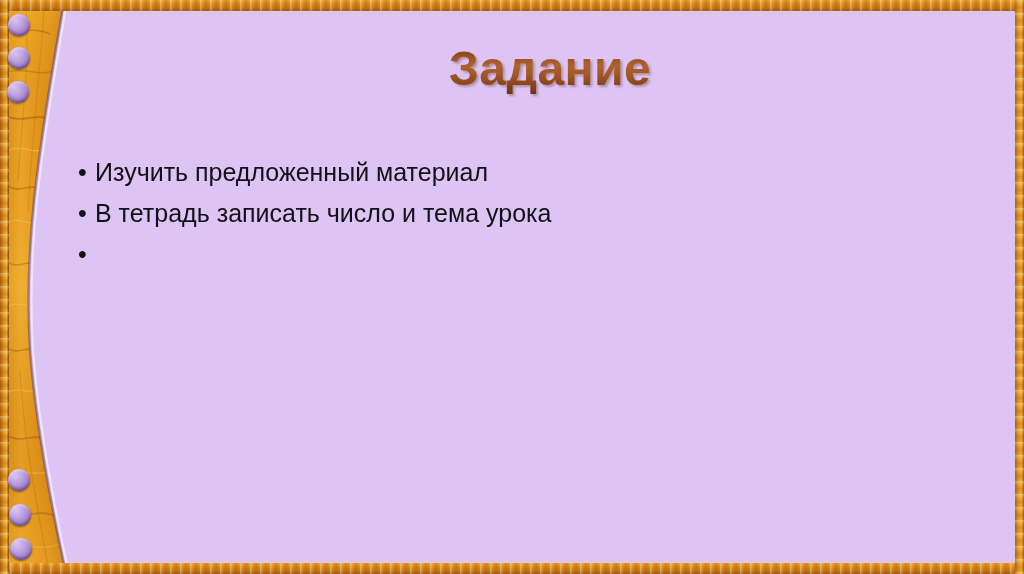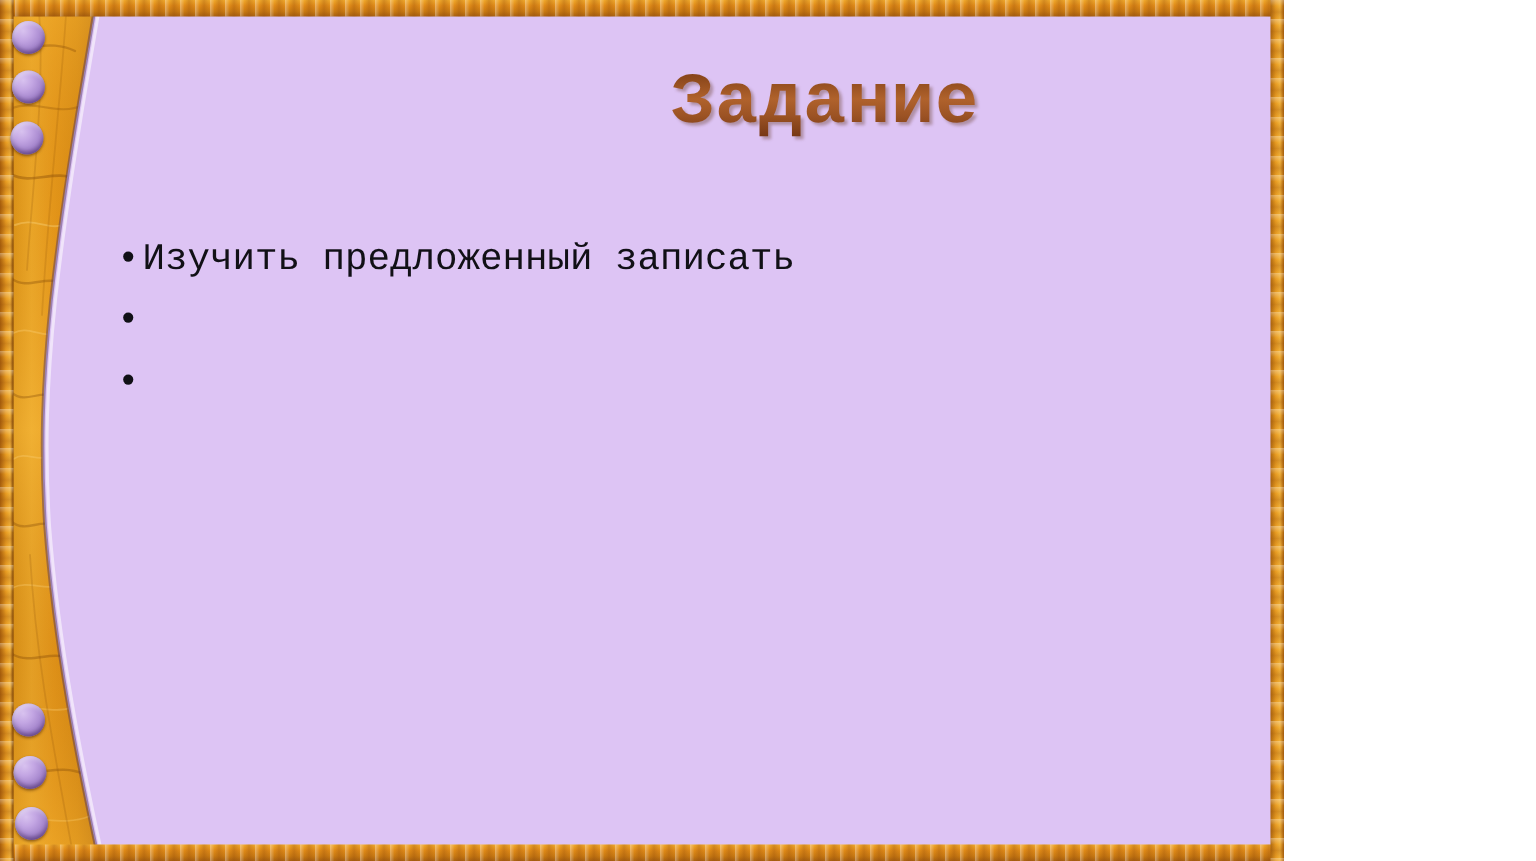--- a/index.html
+++ b/index.html
@@ -3,25 +3,25 @@
 <meta charset="utf-8">
 <style>
   html, body {
     margin: 0;
     padding: 0;
     background: #ffffff;
   }
 
   #slide {
     position: relative;
-    width: 856px;
+    width: 1024px;
     height: 574px;
     overflow: hidden;
     background: #ddc4f4;
-    font-family: Liberation Mono, monospace;
+    font-family: Liberation Sans, sans-serif;
   }
 
   
   .frame-edge {
     position: absolute;
     background:
       repeating-linear-gradient(90deg,
         rgba(255,255,255,0.35) 0px,
         rgba(255,255,255,0.0) 3px,
         rgba(140,70,10,0.28) 6px,
@@ -222,24 +222,25 @@
   <div class="frame-edge frame-right"></div>
   <div class="frame-edge frame-left"></div>
 
   <div class="content">
 
     <div class="slide-title">Задание</div>
 
     <ul class="bullet-list">
       <li class="bullet-item">
         <span class="bullet-marker">•</span>
-        <span class="bullet-text">Изучить предложенный записать</span>
+        <span class="bullet-text">Изучить предложенный материал</span>
       </li>
       <li class="bullet-item">
         <span class="bullet-marker">•</span>
+        <span class="bullet-text">В тетрадь записать число и тема урока</span>
       </li>
       <li class="bullet-item">
         <span class="bullet-marker">•</span>
       </li>
     </ul>
 
   </div>
 </div>
 
 </body></html>

